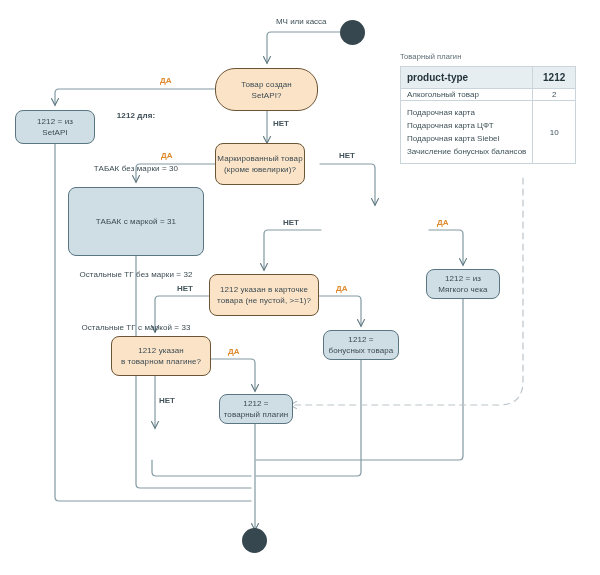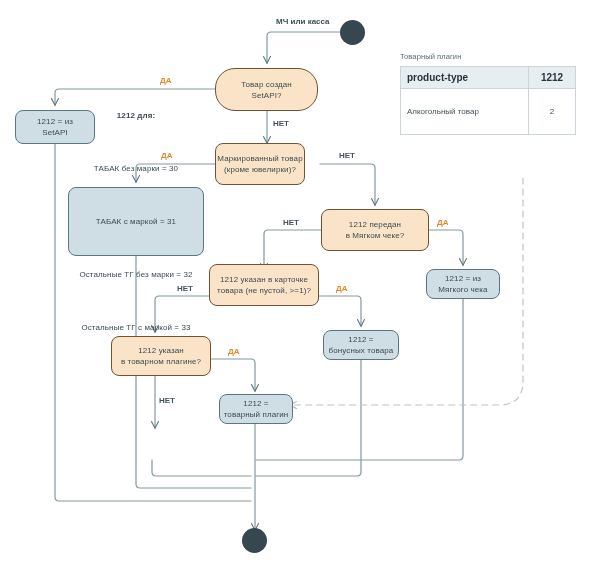--- a/index.html
+++ b/index.html
@@ -36,40 +36,40 @@
   .node .bold{font-weight:bold;}
 
   .edge-label{
     position:absolute;
     font-size:8px;
     font-weight:bold;
     color:#44555c;
     white-space:nowrap;
   }
   .edge-label.yes{color:#e08a2e;}
-  .edge-label.plain{color:#3e4f56;font-weight:bold;}
+  .edge-label.plain{color:#3e4f56;font-weight:normal;}
 
   .terminator{
     position:absolute;
     border-radius:50%;
     background:#37474f;
   }
 
   
   #table-wrap{position:absolute;left:400px;top:52px;width:176px;}
   #table-caption{
     font-size:7.5px;color:#5a6a71;margin-bottom:5px;letter-spacing:.1px;
   }
   table{
     border-collapse:collapse;width:176px;background:#ffffff;
     font-size:8px;color:#3f5158;
   }
   table td,table th{
     border:1px solid #c9d5da;
-    padding:18px 6px;
+    padding:1px 6px;
     text-align:left;
     font-weight:normal;
     vertical-align:middle;
   }
   table thead th{
     background:#e7eef1;font-weight:bold;font-size:10px;color:#24353c;
     padding:5px 6px;
   }
   table thead th.num,table td.num{text-align:center;width:34px;}
   td.multi{padding:5px 6px;line-height:13px;}
@@ -151,31 +151,27 @@
   </div>
 
   <div class="node action" style="left:68px;top:187px;width:136px;height:69px;gap:42px;">
     <span class="ln bold">1212 для:</span>
     <span class="ln">ТАБАК без марки = 30</span>
     <span class="ln">ТАБАК с маркой = 31</span>
     <span class="ln">Остальные ТГ без марки = 32</span>
     <span class="ln">Остальные ТГ с маркой = 33</span>
   </div>
 
-  <div class="node decision" style="left:321px;top:209px;width:108px;height:42px;">
-    <span class="ln">1212 передан</span>
-    <span class="ln">в Мягком чеке?</span>
-  </div>
 
   <div class="node action" style="left:426px;top:269px;width:74px;height:30px;">
     <span class="ln">1212 = из</span>
     <span class="ln">Мягкого чека</span>
   </div>
 
-  <div class="node decision" style="left:209px;top:264px;width:110px;height:42px;">
+  <div class="node decision" style="left:209px;top:274px;width:110px;height:42px;">
     <span class="ln">1212 указан в карточке</span>
     <span class="ln">товара (не пустой, &gt;=1)?</span>
   </div>
 
   <div class="node action" style="left:323px;top:330px;width:76px;height:30px;">
     <span class="ln">1212 =</span>
     <span class="ln">бонусных товара</span>
   </div>
 
   <div class="node decision" style="left:111px;top:336px;width:100px;height:40px;">
@@ -213,17 +209,26 @@
         <tr>
           <th>product-type</th>
           <th class="num">1212</th>
         </tr>
       </thead>
       <tbody>
         <tr>
           <td>Алкогольный товар</td>
           <td class="num">2</td>
         </tr>
+        <tr>
+          <td class="multi">
+            <span>Подарочная карта</span>
+            <span>Подарочная карта ЦФТ</span>
+            <span>Подарочная карта Siebel</span>
+            <span>Зачисление бонусных балансов</span>
+          </td>
+          <td class="num">10</td>
+        </tr>
       </tbody>
     </table>
   </div>
 
 </div>
 
 </body></html>

